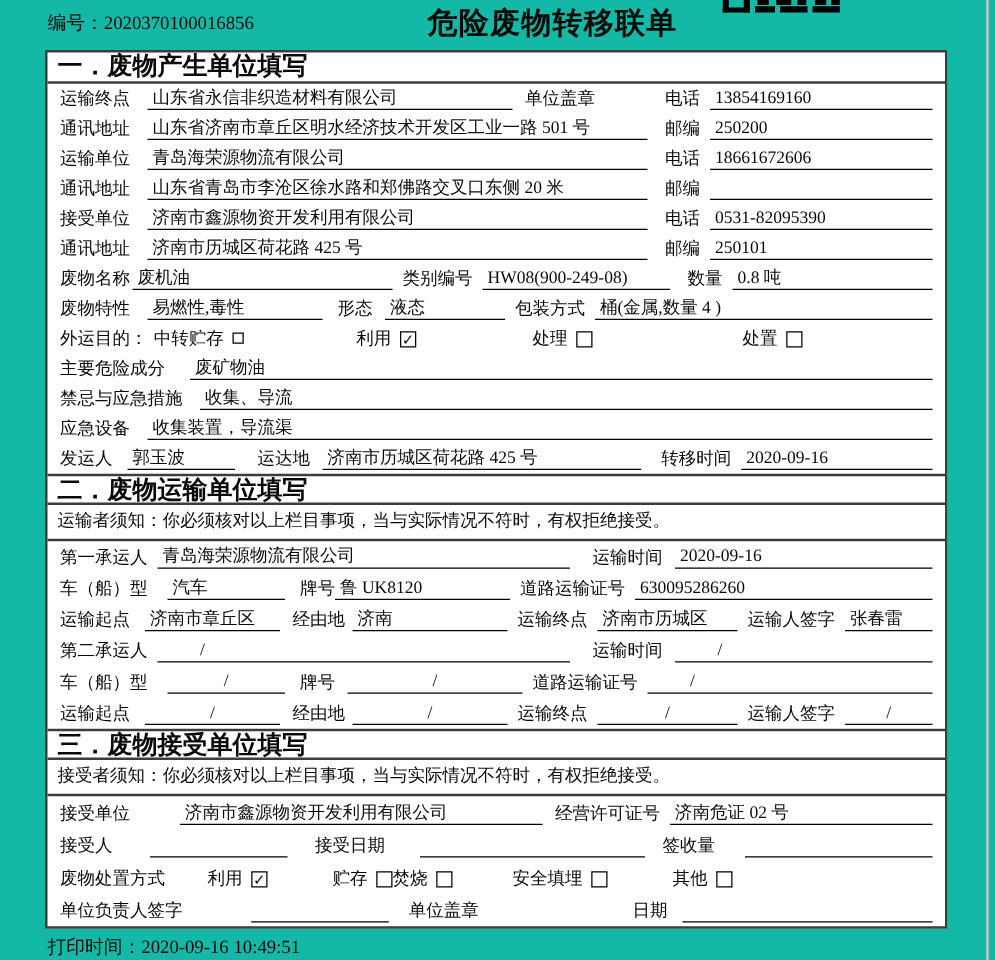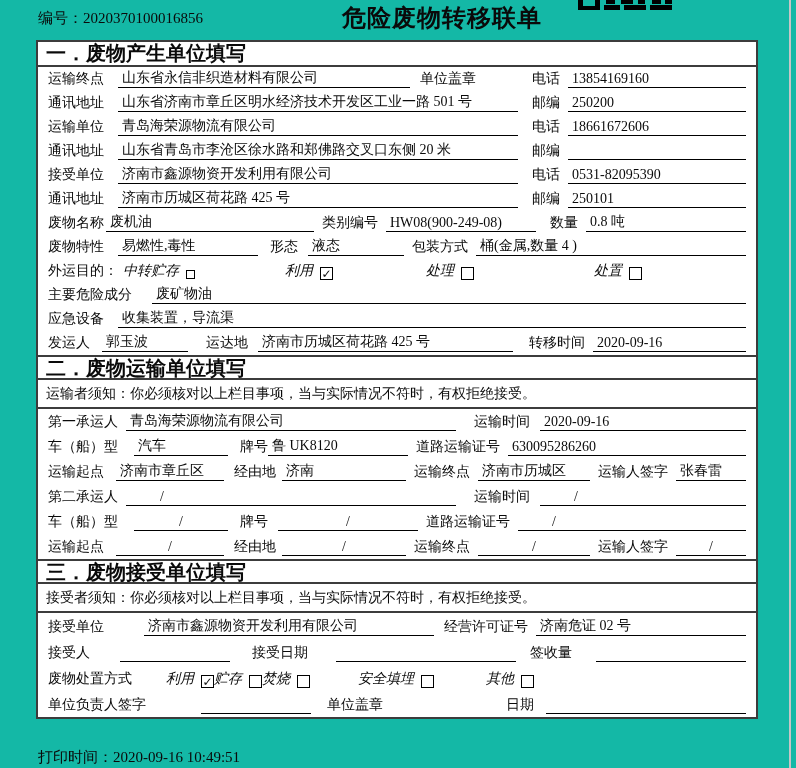--- a/index.html
+++ b/index.html
@@ -43,21 +43,21 @@
   .u {
     border-bottom: 1px solid #000; padding: 0 4px;
     white-space: nowrap; overflow: hidden; flex: none; min-height: 17px;
   }
   .u.f { flex: 1 1 auto; }
   .u.c { text-align: center; }
   .u.sl { padding-left: 34px; }
   .gap { flex: 1 1 auto; }
 
   
-  .cbi { display: flex; align-items: flex-end; flex: none; font-style: italic; }
+  .cbi { display: flex; align-items: center; flex: none; }
   .cb {
     display: inline-block; width: 13px; height: 13px; margin-left: 7px;
     border: 1px solid #000; font-size: 12px; line-height: 12px;
     text-align: center; overflow: hidden;
     font-family: "DejaVu Sans", sans-serif;
   }
   .cb.sm { width: 9px; height: 9px; margin-bottom: 1px; }
 
   
   .print-time { position: absolute; left: 38px; top: 748px; font-size: 15px; white-space: nowrap; }
@@ -172,20 +172,24 @@
           <span class="lbl">处置</span>
           <span class="cb"></span>
         </span>
       </div>
 
       <div class="row">
         <span class="lbl">主要危险成分</span>
         <span class="u f" style="margin-left:20px">废矿物油</span>
       </div>
 
+      <div class="row">
+        <span class="lbl">禁忌与应急措施</span>
+        <span class="u f" style="margin-left:14px">收集、导流</span>
+      </div>
 
       <div class="row">
         <span class="lbl">应急设备</span>
         <span class="u f" style="margin-left:14px">收集装置，导流渠</span>
       </div>
 
       <div class="row">
         <span class="lbl">发运人</span>
         <span class="u" style="width:86px;margin-left:12px">郭玉波</span>
         <span class="lbl" style="margin-left:18px">运达地</span>
@@ -273,21 +277,21 @@
         <span class="lbl" style="margin-left:14px">签收量</span>
         <span class="u f" style="margin-left:24px"></span>
       </div>
 
       <div class="row">
         <span class="lbl">废物处置方式</span>
         <span class="cbi" style="margin-left:34px">
           <span class="lbl">利用</span>
           <span class="cb">✓</span>
         </span>
-        <span class="cbi" style="">
+        <span class="cbi" style="margin-left:52px">
           <span class="lbl">贮存</span>
           <span class="cb"></span>
         </span>
         <span class="cbi" style="">
           <span class="lbl">焚烧</span>
           <span class="cb"></span>
         </span>
         <span class="cbi" style="margin-left:48px">
           <span class="lbl">安全填埋</span>
           <span class="cb"></span>

